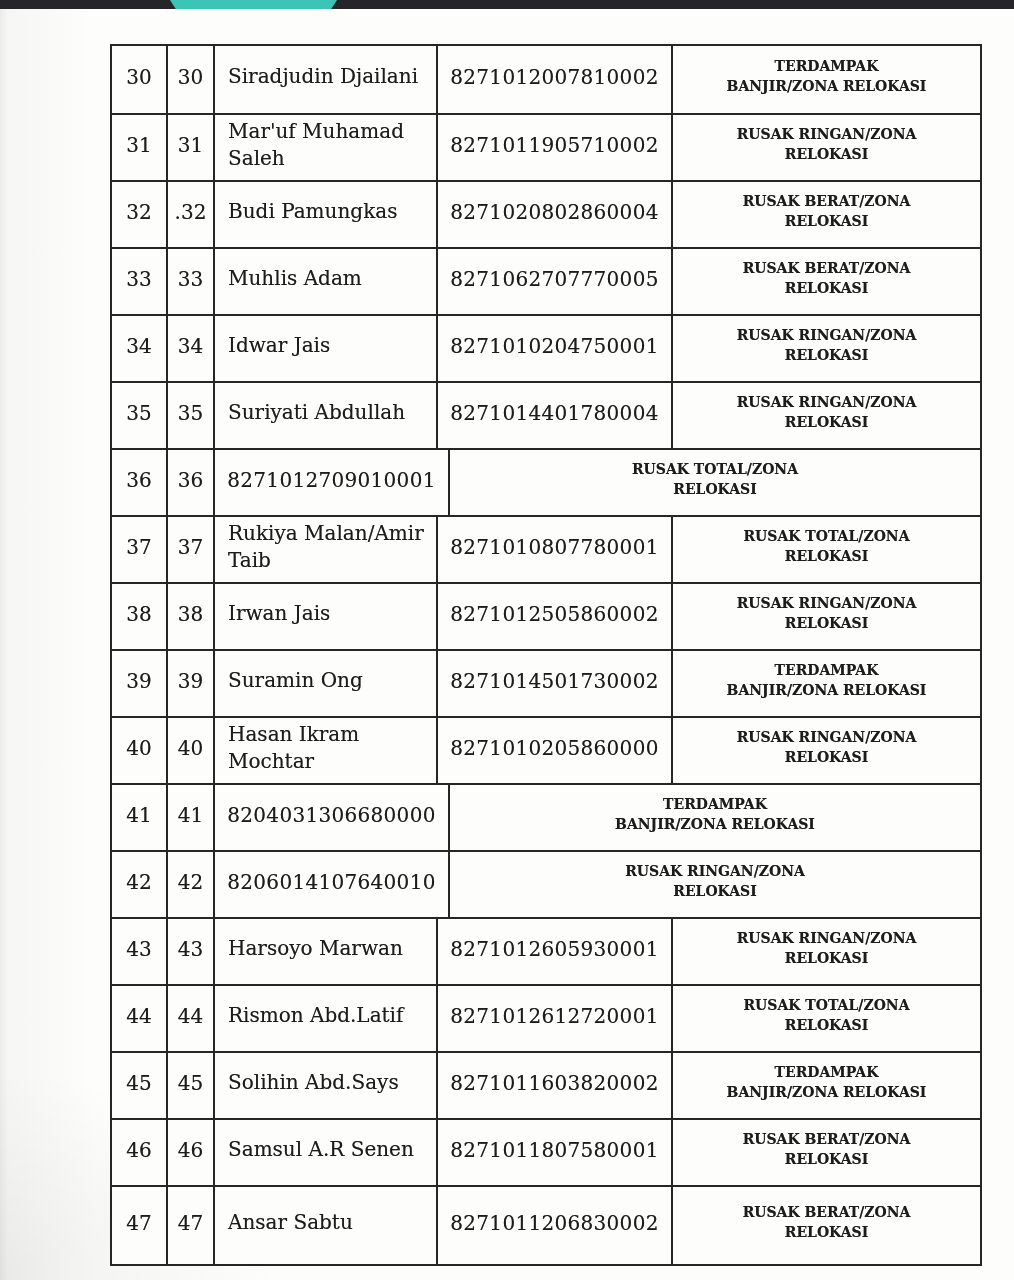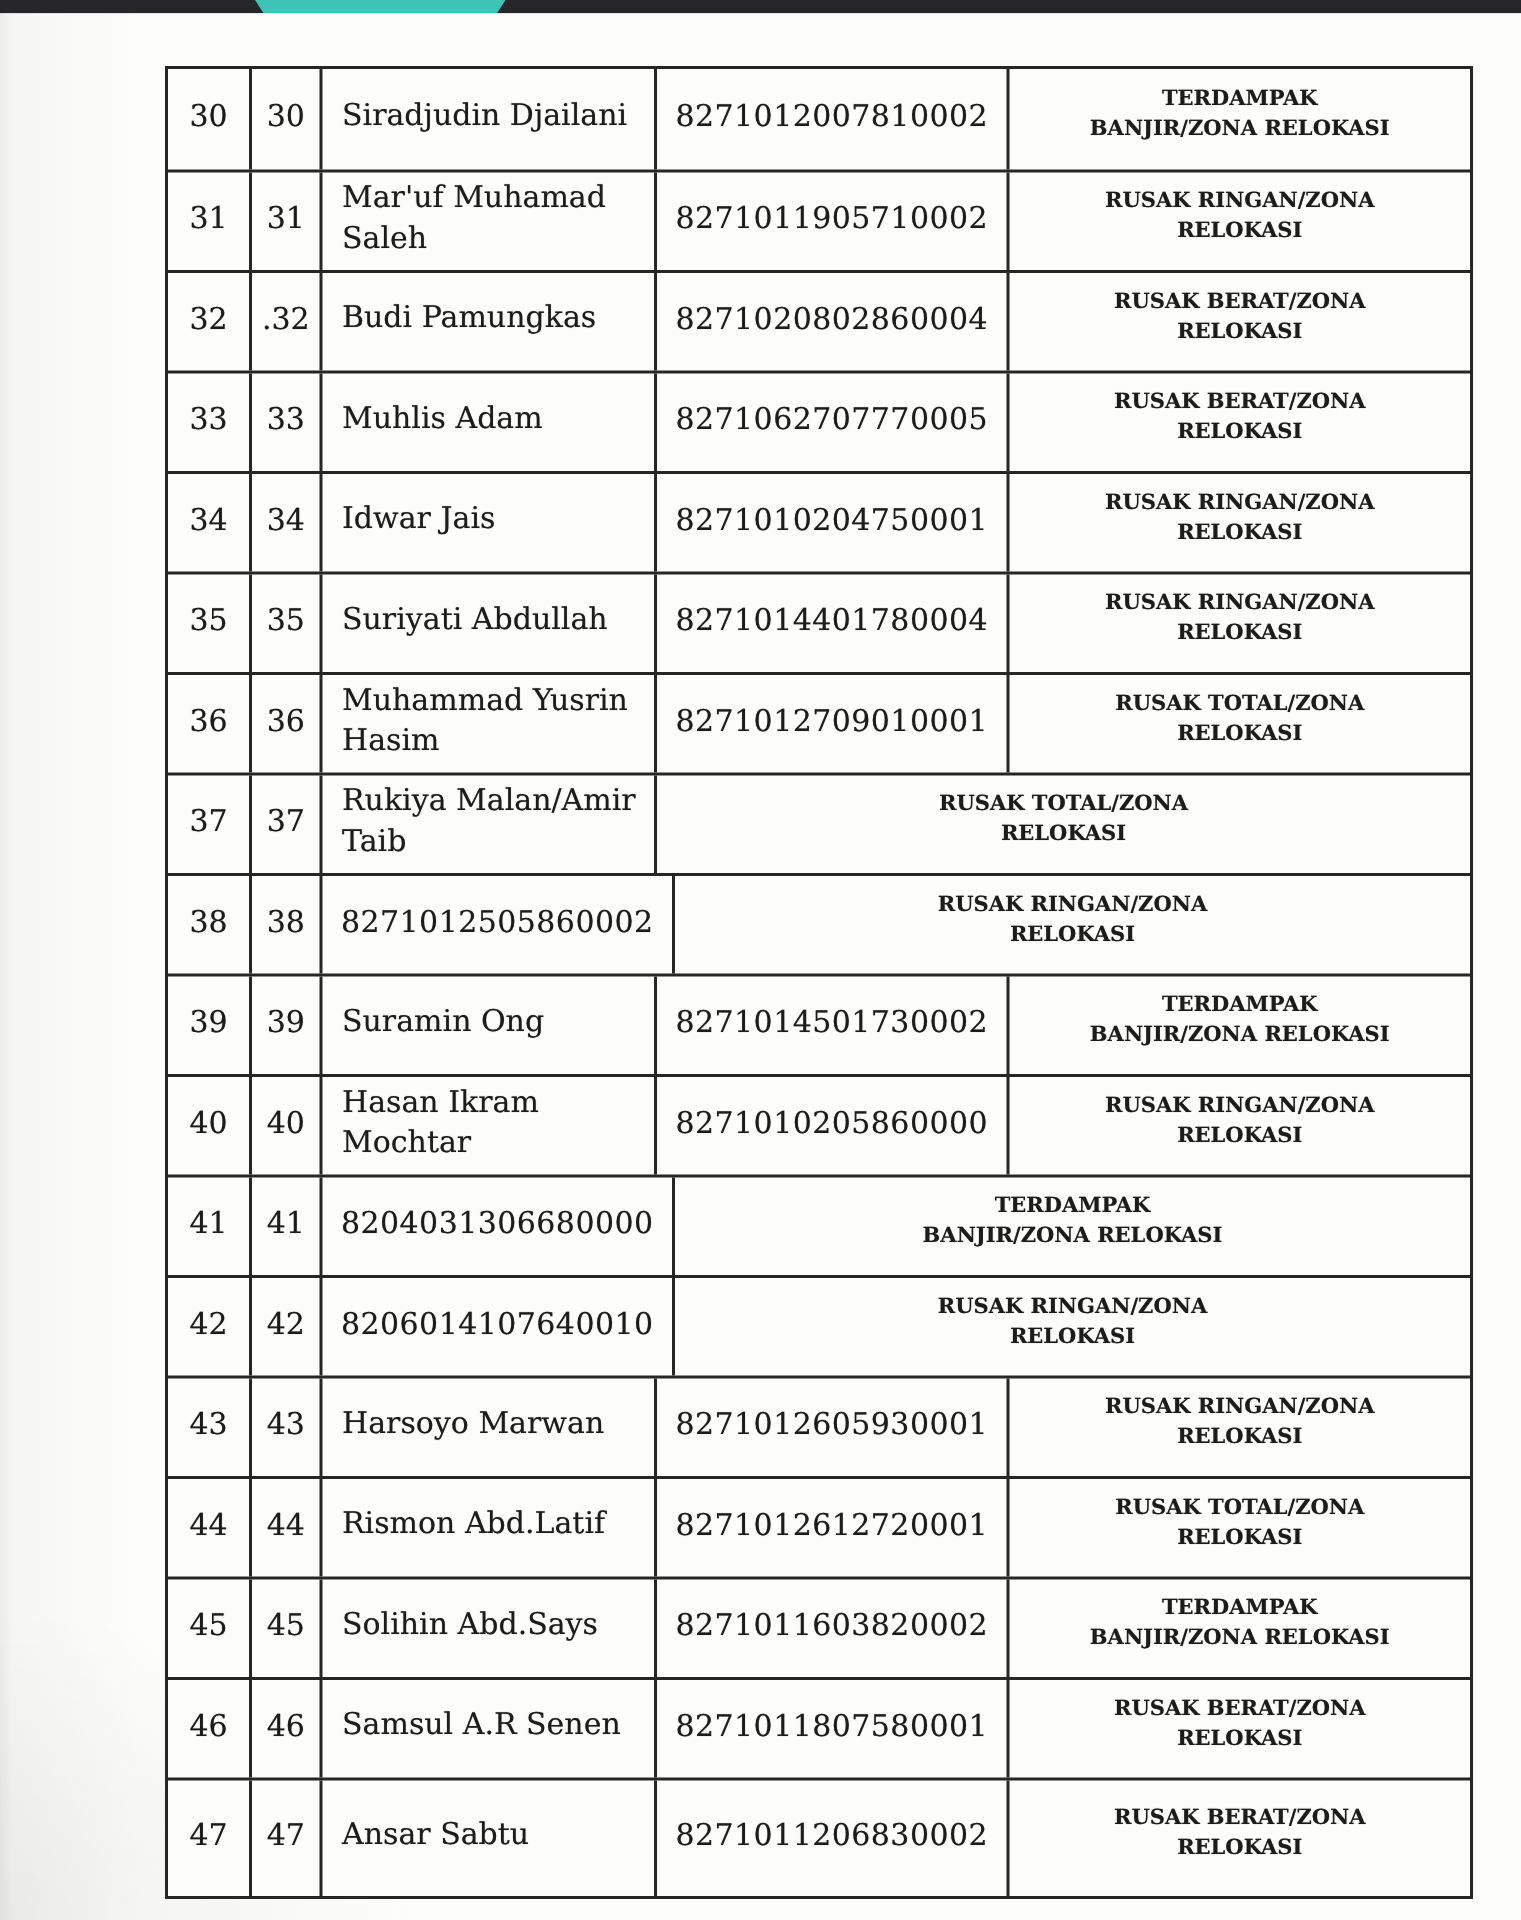--- a/index.html
+++ b/index.html
@@ -122,39 +122,39 @@
     <div class="cell c2">35</div>
     <div class="cell c3">Suriyati Abdullah</div>
     <div class="cell c4">8271014401780004</div>
     <div class="cell c5">RUSAK RINGAN/ZONA
 RELOKASI</div>
   </div>
 
   <div class="row">
     <div class="cell c1">36</div>
     <div class="cell c2">36</div>
-    <div class="cell c3">Muhammad Yusrin
-Hasim</div>
     <div class="cell c4">8271012709010001</div>
     <div class="cell c5">RUSAK TOTAL/ZONA
 RELOKASI</div>
   </div>
 
   <div class="row">
     <div class="cell c1">37</div>
     <div class="cell c2">37</div>
     <div class="cell c3">Rukiya Malan/Amir
 Taib</div>
+    <div class="cell c4">8271010807780001</div>
     <div class="cell c5">RUSAK TOTAL/ZONA
 RELOKASI</div>
   </div>
 
   <div class="row">
     <div class="cell c1">38</div>
     <div class="cell c2">38</div>
+    <div class="cell c3">Irwan Jais</div>
     <div class="cell c4">8271012505860002</div>
     <div class="cell c5">RUSAK RINGAN/ZONA
 RELOKASI</div>
   </div>
 
   <div class="row">
     <div class="cell c1">39</div>
     <div class="cell c2">39</div>
     <div class="cell c3">Suramin Ong</div>
     <div class="cell c4">8271014501730002</div>

